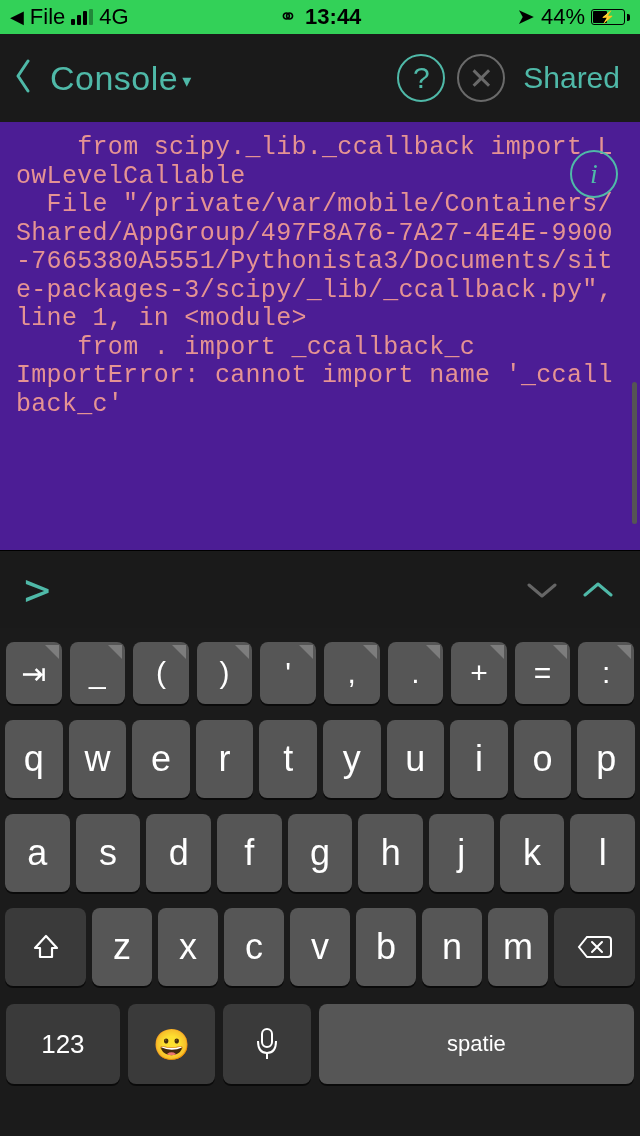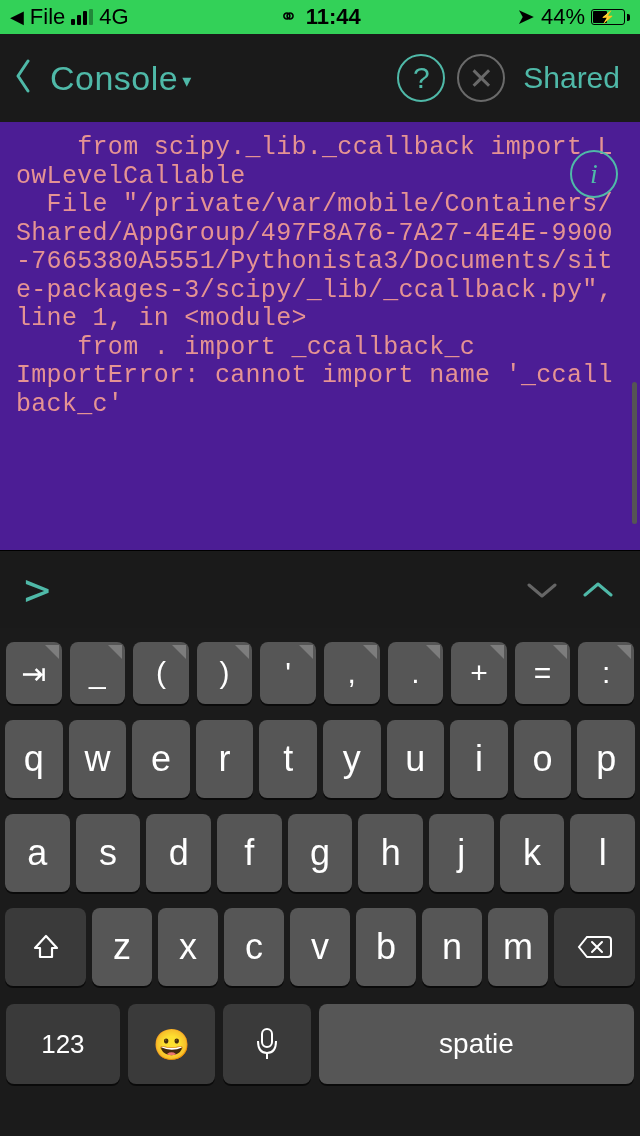--- a/index.html
+++ b/index.html
@@ -107,42 +107,42 @@
     border-style:solid; border-width:0 14px 14px 0; border-color:transparent #7d7d7d transparent transparent;
   }
   .key.letter{ height:78px; font-size:36px; font-weight:300;}
   .kb-row.letters{ gap:6px; padding:8px 5px;}
   .kb-row.r3{ gap:6px; padding:8px 5px;}
   .key.shift, .key.bksp{ flex:1.35; background:#3a3a3a;}
   .kb-row.bottom{ gap:8px; padding:10px 6px 14px;text-align:center;}
   .key.k123{ flex:1.3; background:#3a3a3a; font-size:26px;}
   .key.emoji{ flex:1; background:#3a3a3a; font-size:30px;}
   .key.mic{ flex:1; background:#3a3a3a;}
-  .key.space{ flex:3.6; background:#565656; font-size:28px;}
+  .key.space{ flex:3.6; background:#565656; font-size:22px;}
   .key.return{ flex:2.1; background:#3a3a3a; font-size:26px;}
   .kb-row.bottom .key{ height:80px;}
 </style>
 </head>
 <body>
 
 <div class="statusbar">
   <div class="left">
     <span class="back-tri">◀</span>
     <span>File</span>
     <span class="sig-bars">
         <span></span>
         <span></span>
         <span></span>
         <span></span>
       </span>
     <span>4G</span>
   </div>
   <div class="center">
     <span>⚭</span>
-    <span style="font-weight:600;">11:44</span>
+    <span style="font-weight:600;">13:44</span>
   </div>
   <div class="right">
     <span>➤</span>
     <span>44%</span>
     <span class="battery">
       <span class="battery-body">
           <span class="battery-fill"></span>
           <span class="bolt">⚡</span>
         </span>
       <span class="battery-tip"></span>

